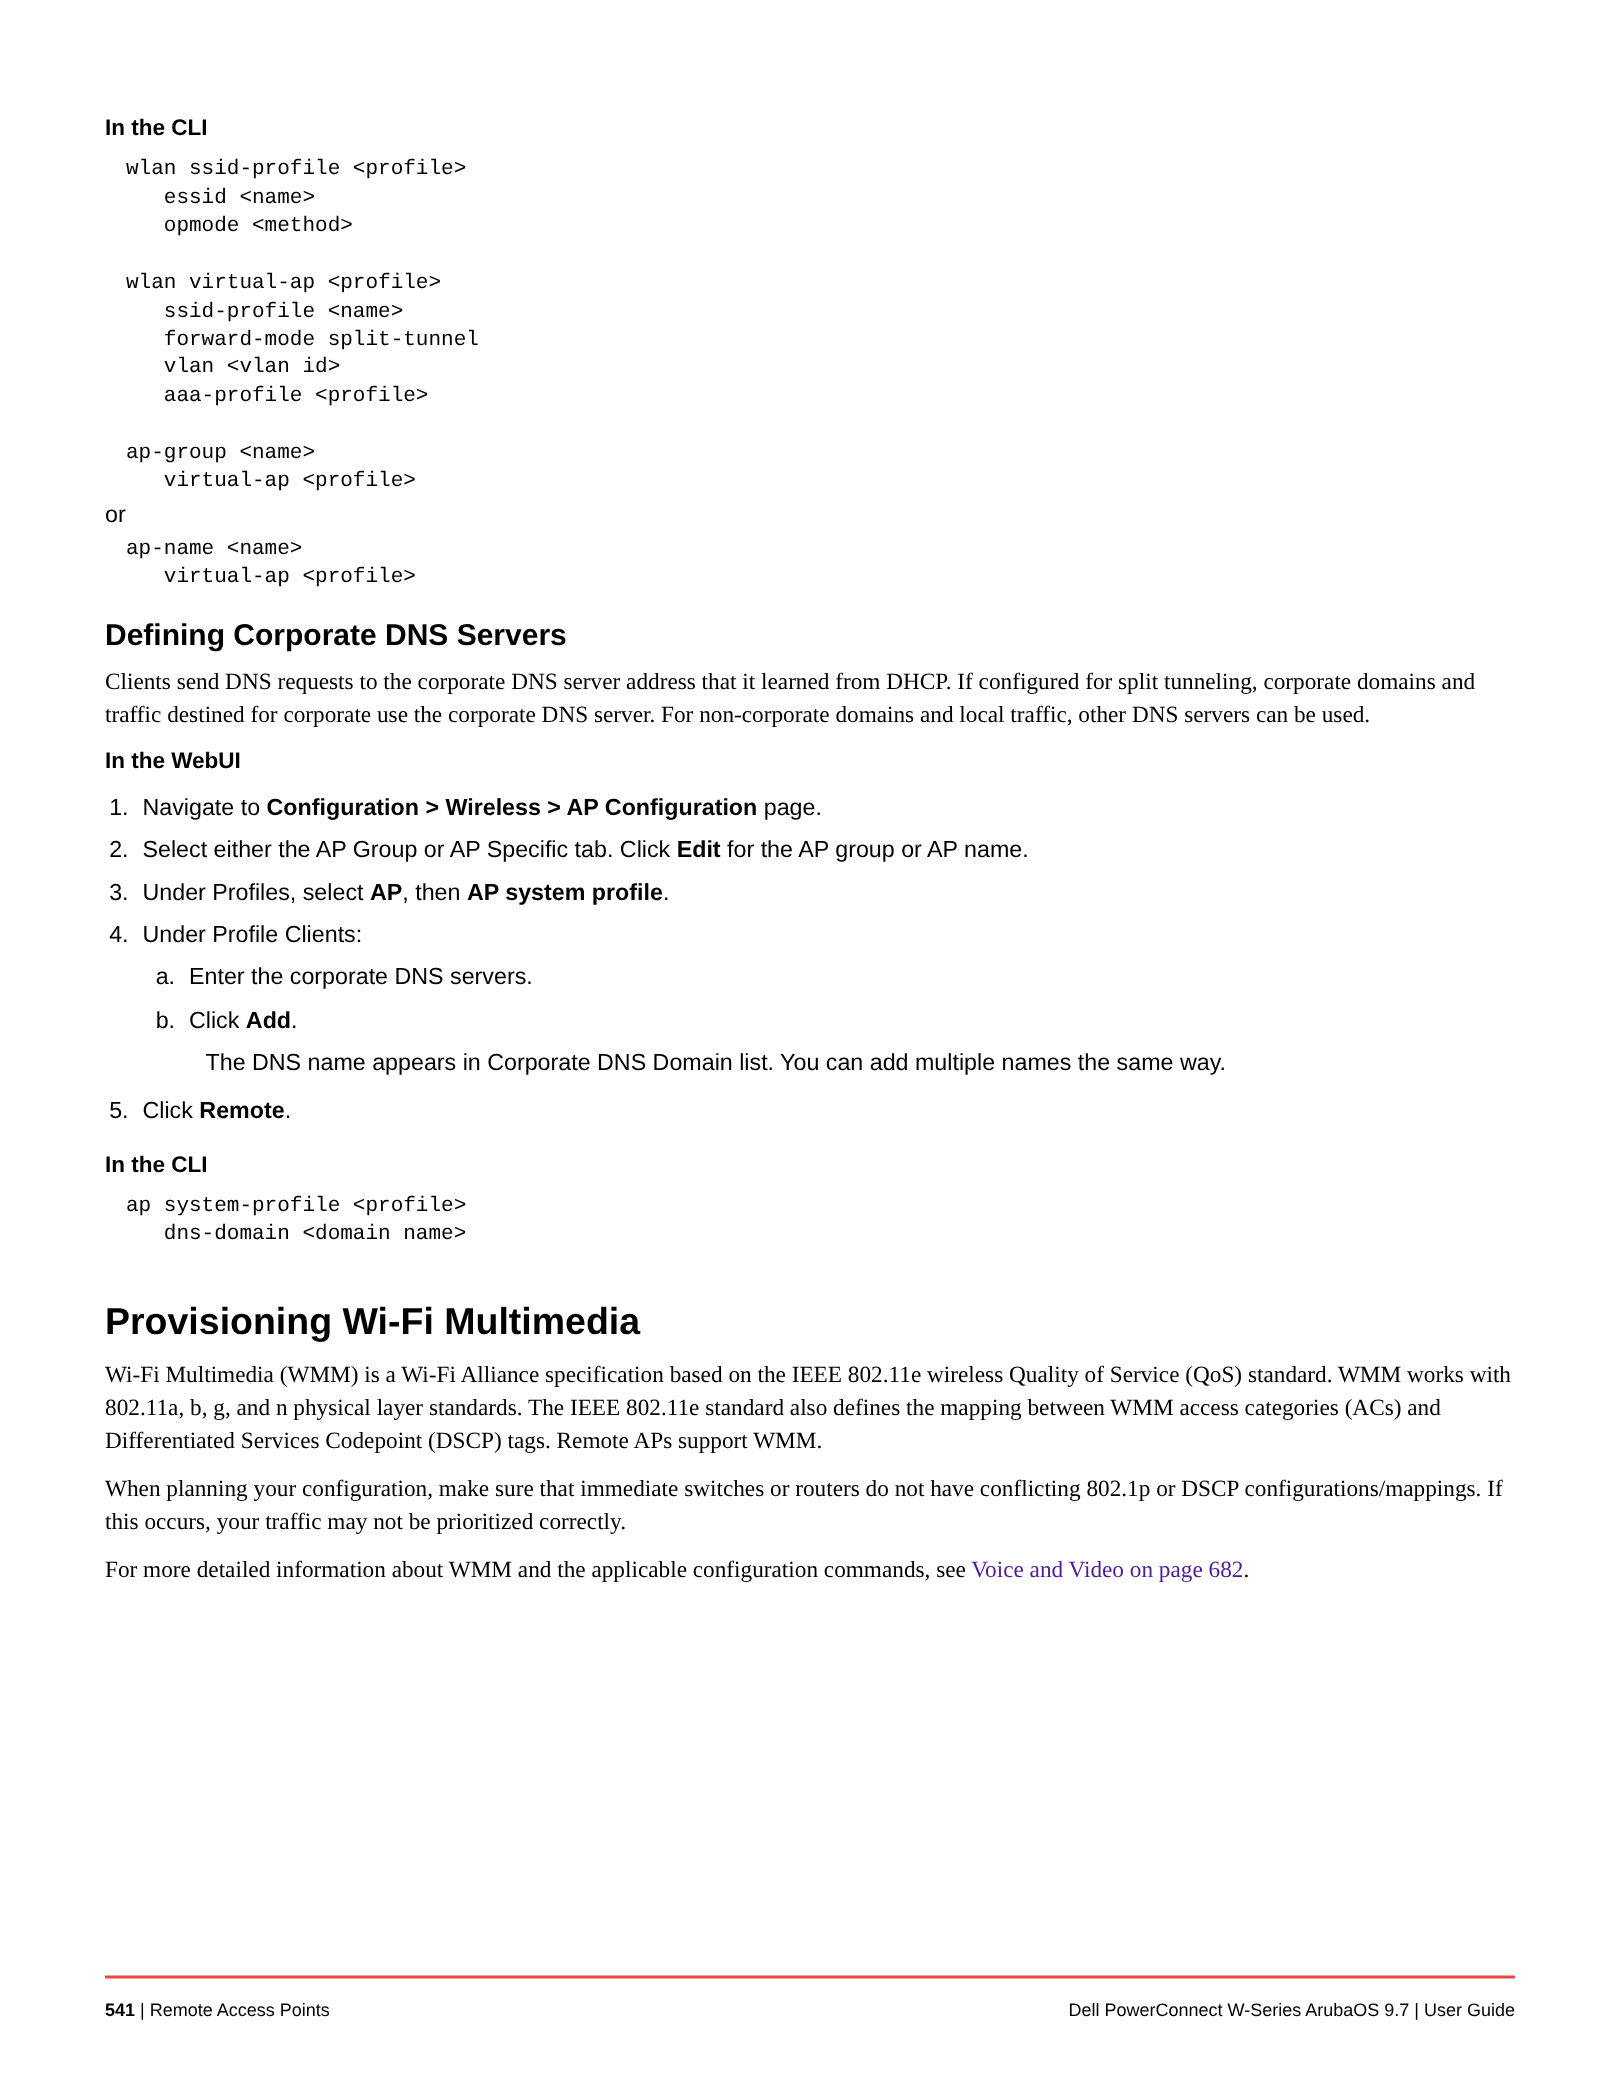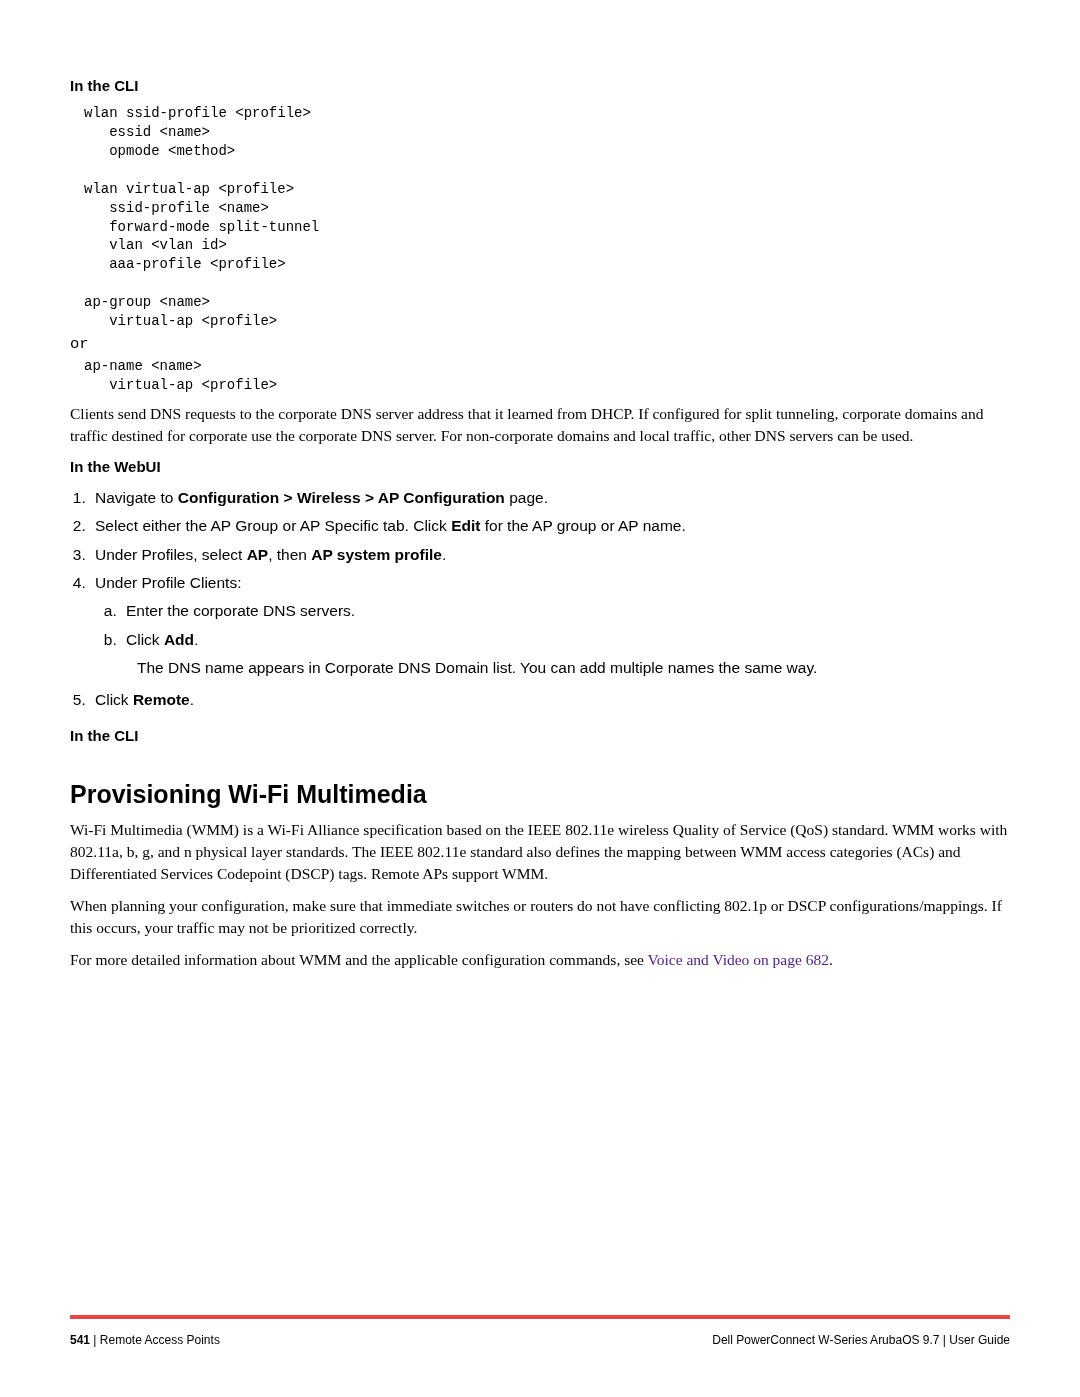--- a/index.html
+++ b/index.html
@@ -43,21 +43,21 @@
     margin: 4px 0 4px 14px;
     white-space: pre;
   }
   p.body {
     font-family: Georgia, 'Times New Roman', serif;
     font-size: 15.5px;
     line-height: 1.42;
     margin: 8px 0 10px 0;
   }
   span.or {
-    font-family: Liberation Mono, monospace;
+    font-family: Liberation Sans, sans-serif;
     font-size: 15.5px;
     display: block;
     margin: 4px 0;
   }
   ol.steps {
     font-family: Liberation Sans, sans-serif;
     font-size: 15.5px;
     line-height: 1.7;
     margin: 0;
     padding-left: 20px;
@@ -82,21 +82,21 @@
   }
   a.link {
     color: #4c1d95;
     text-decoration: none;
   }
   .footer {
     position: absolute;
     left: 70px;
     right: 70px;
     bottom: 50px;
-    border-top: 4px solid #ef4444;
+    border-top: 2px solid #ef4444;
     padding-top: 14px;
     font-family: Arial, Helvetica, sans-serif;
     font-size: 12px;
     display: flex;
     justify-content: space-between;
   }
   .footer .left b { font-weight: bold; }
 </style>
 </head>
 <body>
@@ -114,20 +114,21 @@
    forward-mode split-tunnel
    vlan &lt;vlan id&gt;
    aaa-profile &lt;profile&gt;
 
 ap-group &lt;name&gt;
    virtual-ap &lt;profile&gt;</pre>
   <span class="or">or</span>
   <pre class="code">ap-name &lt;name&gt;
    virtual-ap &lt;profile&gt;</pre>
 
+  <h3 class="sec">Defining Corporate DNS Servers</h3>
 
   <p class="body">Clients send DNS requests to the corporate DNS server address that it learned from DHCP. If configured for split tunneling, corporate domains and traffic destined for corporate use the corporate DNS server. For non-corporate domains and local traffic, other DNS servers can be used.</p>
 
   <h4 class="sub">In the WebUI</h4>
 
   <ol class="steps">
     <li>
       <span>Navigate to </span><b>Configuration &gt; Wireless &gt; AP Configuration</b><span> page.</span>
     </li>
     <li>
@@ -146,20 +147,22 @@
       </ol>
       <p class="indent">The DNS name appears in Corporate DNS Domain list. You can add multiple names the same way.</p>
     </li>
     <li>
       <span>Click </span><b>Remote</b><span>.</span>
     </li>
   </ol>
 
   <h4 class="sub" style="margin-top:12px">In the CLI</h4>
 
+  <pre class="code">ap system-profile &lt;profile&gt;
+   dns-domain &lt;domain name&gt;</pre>
 
   <h2 class="main">Provisioning Wi-Fi Multimedia</h2>
 
   <p class="body">Wi-Fi Multimedia (WMM) is a Wi-Fi Alliance specification based on the IEEE 802.11e wireless Quality of Service (QoS) standard. WMM works with 802.11a, b, g, and n physical layer standards. The IEEE 802.11e standard also defines the mapping between WMM access categories (ACs) and Differentiated Services Codepoint (DSCP) tags. Remote APs support WMM.</p>
   <p class="body">When planning your configuration, make sure that immediate switches or routers do not have conflicting 802.1p or DSCP configurations/mappings. If this occurs, your traffic may not be prioritized correctly.</p>
   <p class="body">
     <span>For more detailed information about WMM and the applicable configuration commands, see </span><a class="link">Voice and Video on page 682</a><span>.</span>
   </p>
 
 </div>

